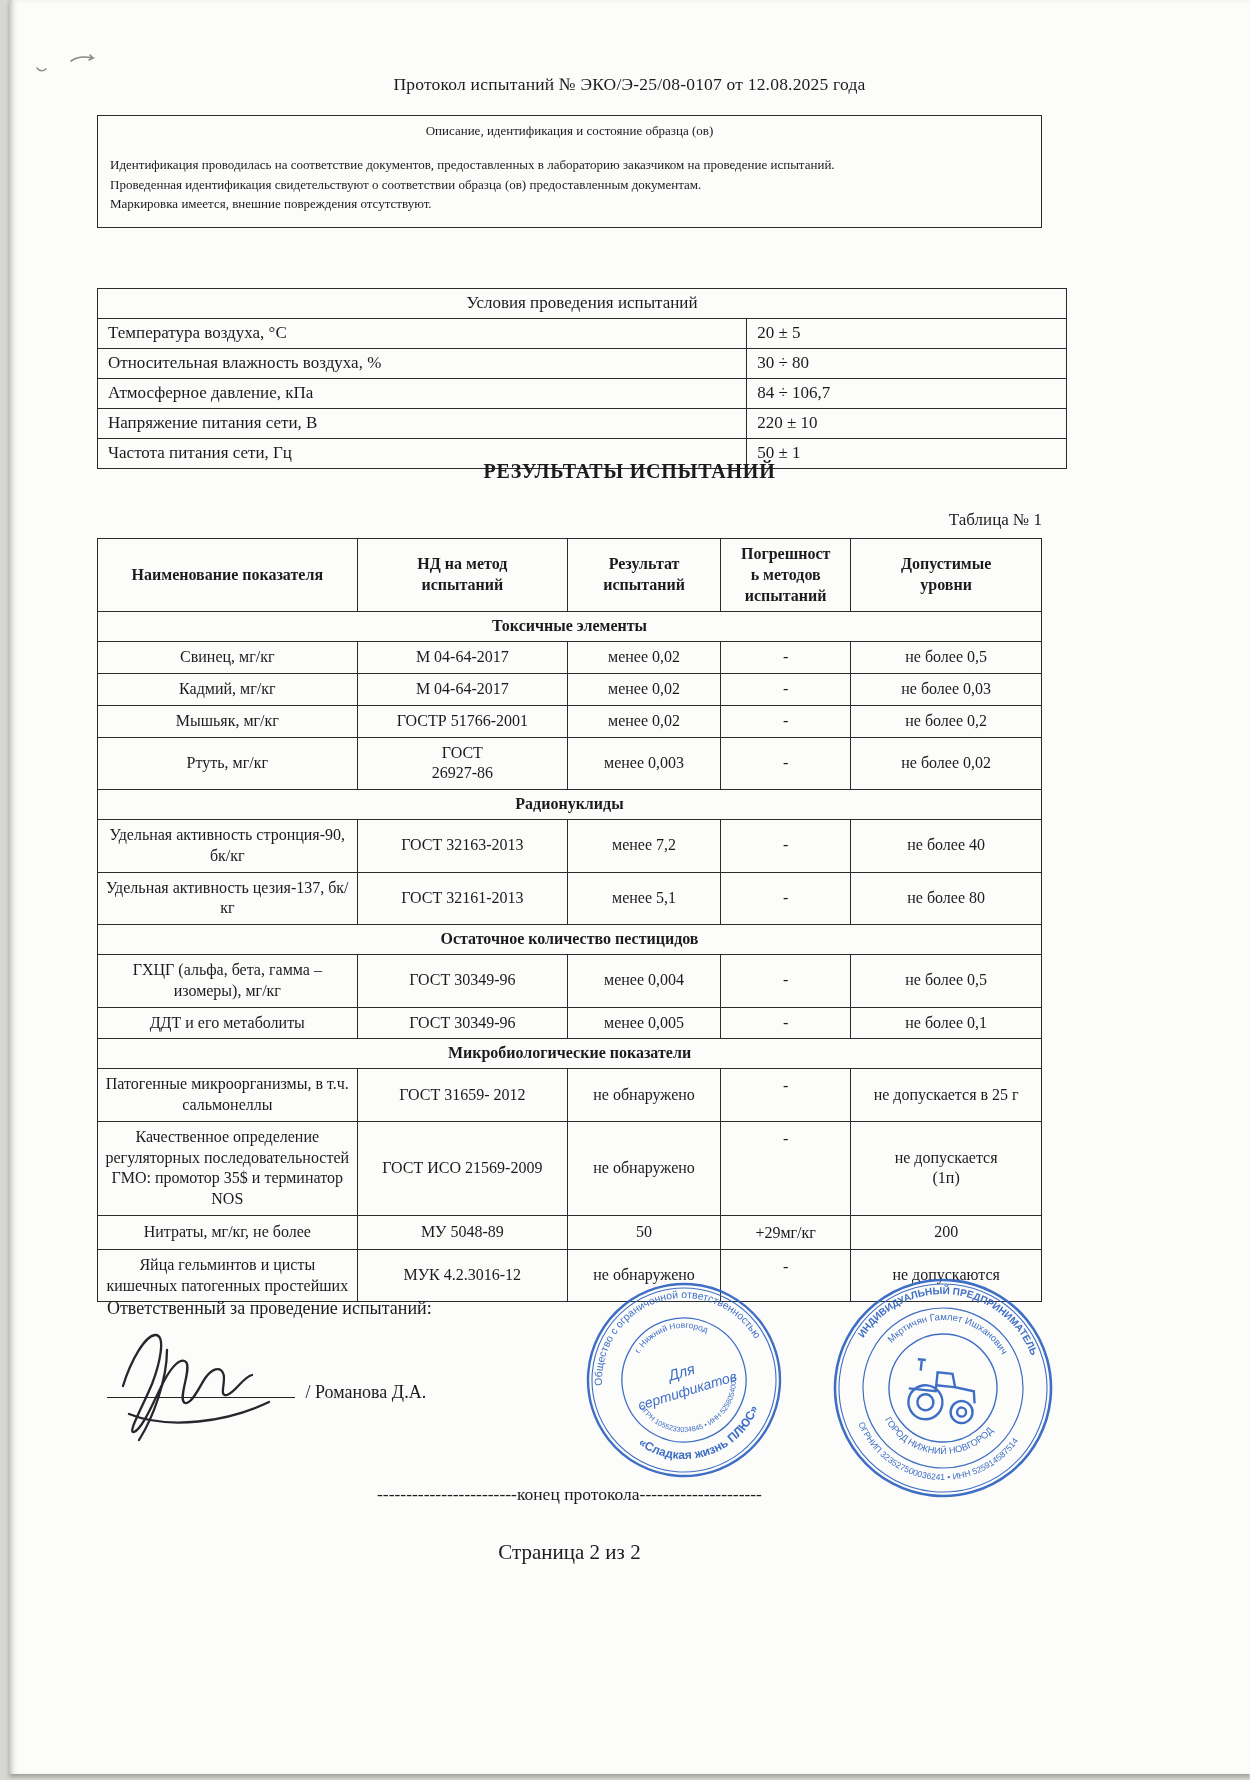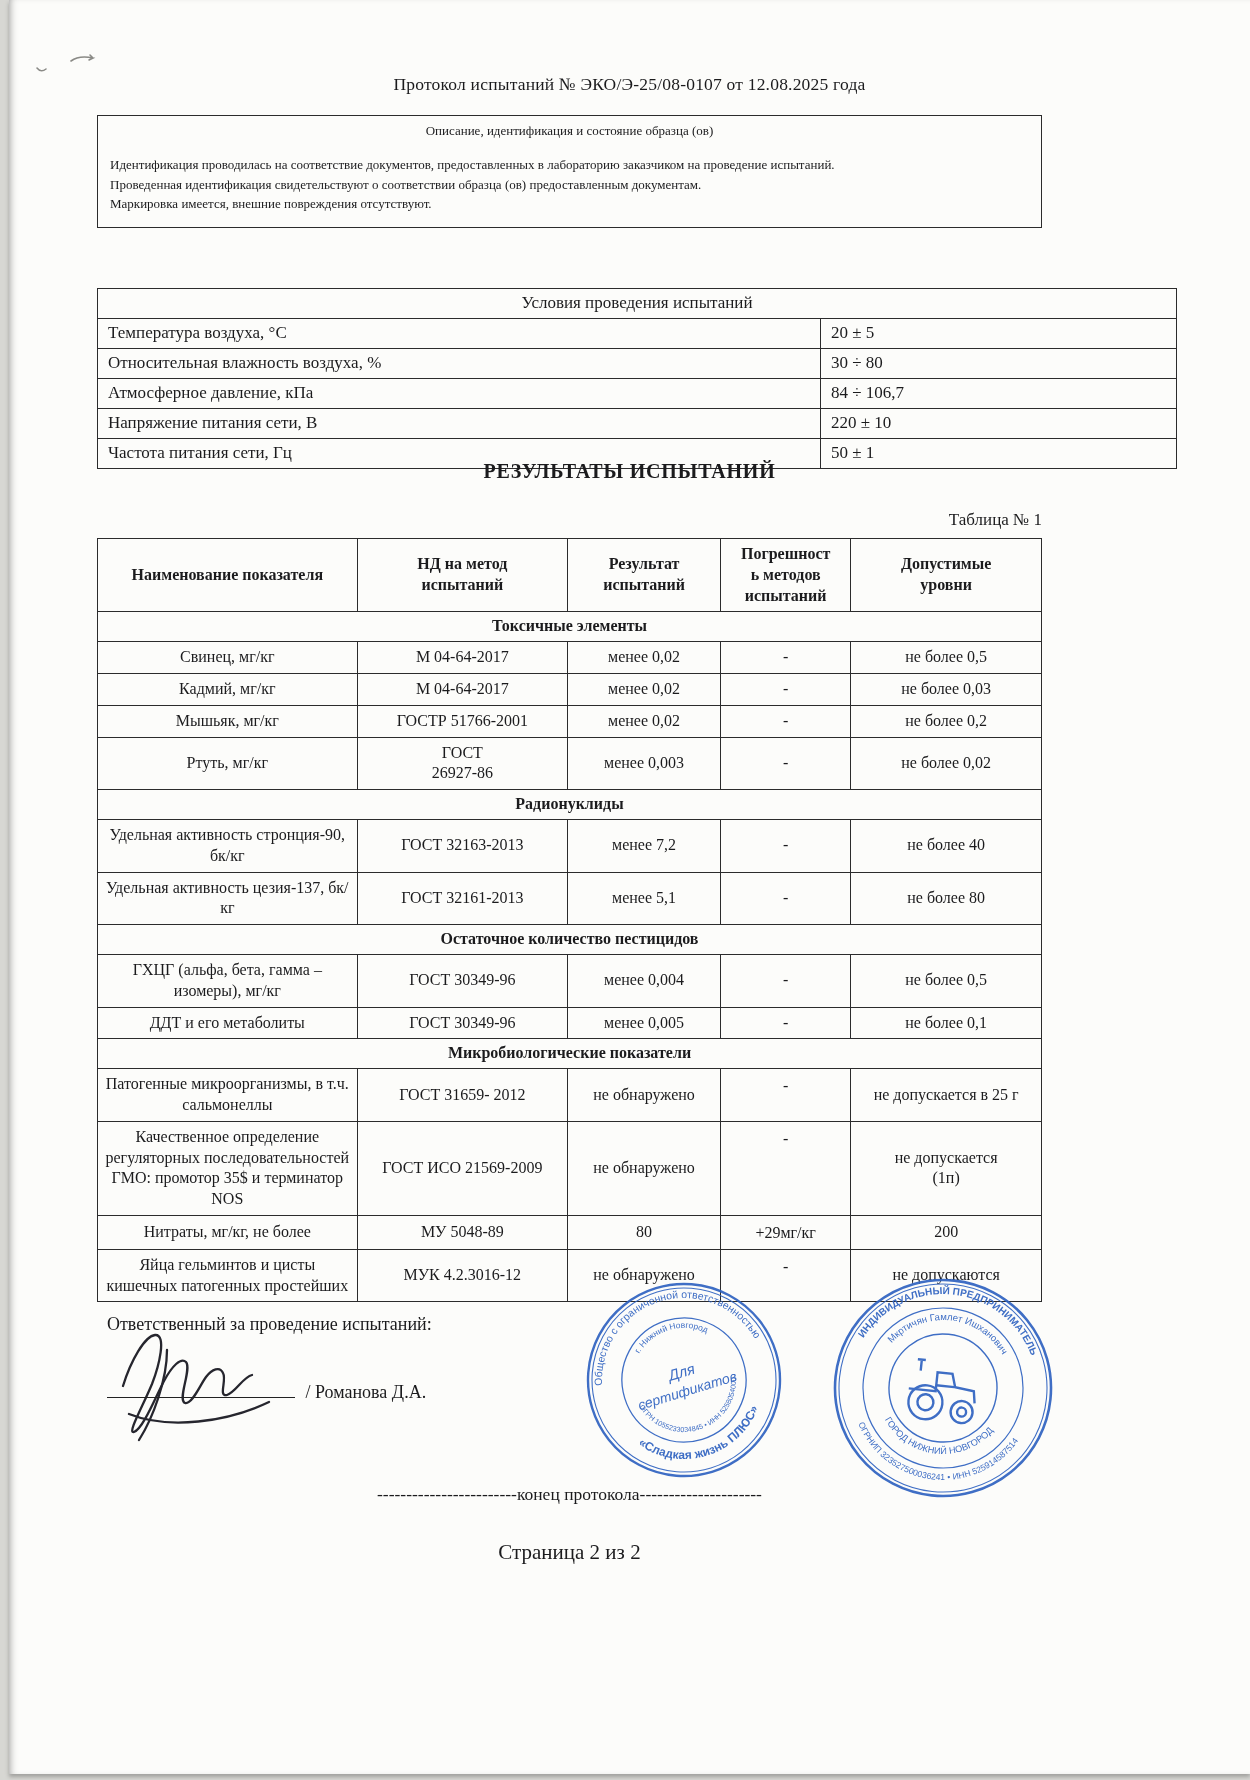--- a/index.html
+++ b/index.html
@@ -27,21 +27,21 @@
     position:absolute; top:115px; left:88px; width:945px;
     border:1.7px solid #2b2b2c;
     padding:7px 12px 13px 12px;
     font-size:13px;
   }
   .desc-header { text-align:center; margin-bottom:16px; }
   .desc-box p { line-height:1.5; }
 
   
   .cond-table {
-    position:absolute; top:288px; left:88px; width:1080px;
+    position:absolute; top:288px; left:88px; width:970px;
     border-collapse:collapse; font-size:17px;
   }
   .cond-table td {
     border:1.7px solid #2b2b2c;
     padding:3px 10px; line-height:1.35;
   }
   .cond-table .hdr td { text-align:center; }
   .cond-table td.val { width:33%; }
 
   .results-heading {
@@ -62,21 +62,21 @@
     border:1.7px solid #2b2b2c;
     padding:5px 6px;
     text-align:center; vertical-align:middle;
     white-space:pre-line; line-height:1.3;
   }
   .results-table th { font-weight:bold; }
   .results-table tr.section td { font-weight:bold; padding:4px; }
   .results-table td.va-top { vertical-align:top; padding-top:7px; }
 
   
-  .resp-label { position:absolute; top:1298px; left:98px; font-size:18px;margin-top:16px; }
+  .resp-label { position:absolute; top:1298px; left:98px; font-size:18px; }
   .signature-ink { position:absolute; left:100px; top:1322px; }
   .sig-row { position:absolute; top:1378px; left:98px; font-size:18px; }
   .sig-underline {
     display:inline-block; width:188px; height:20px;
     border-bottom:1.6px solid #222; margin-right:6px;
   }
   .stamp1 { position:absolute; left:575px; top:1280px; transform:rotate(-17deg); opacity:.92; }
   .stamp2 { position:absolute; left:822px; top:1276px; transform:rotate(6deg); opacity:.92; }
   .stamp-text { font-family:"Liberation Sans", sans-serif; fill:#2f63c1; }
 
@@ -243,21 +243,21 @@
       <td>Качественное определение регуляторных последовательностей ГМО: промотор 35$ и терминатор NOS</td>
       <td>ГОСТ ИСО 21569-2009</td>
       <td>не обнаружено</td>
       <td class="va-top">-</td>
       <td>не допускается
 (1п)</td>
     </tr>
     <tr>
       <td>Нитраты, мг/кг, не более</td>
       <td>МУ 5048-89</td>
-      <td>80</td>
+      <td>50</td>
       <td class="va-top">+29мг/кг</td>
       <td>200</td>
     </tr>
     <tr>
       <td>Яйца гельминтов и цисты кишечных патогенных простейших</td>
       <td>МУК 4.2.3016-12</td>
       <td>не обнаружено</td>
       <td class="va-top">-</td>
       <td>не допускаются</td>
     </tr>

